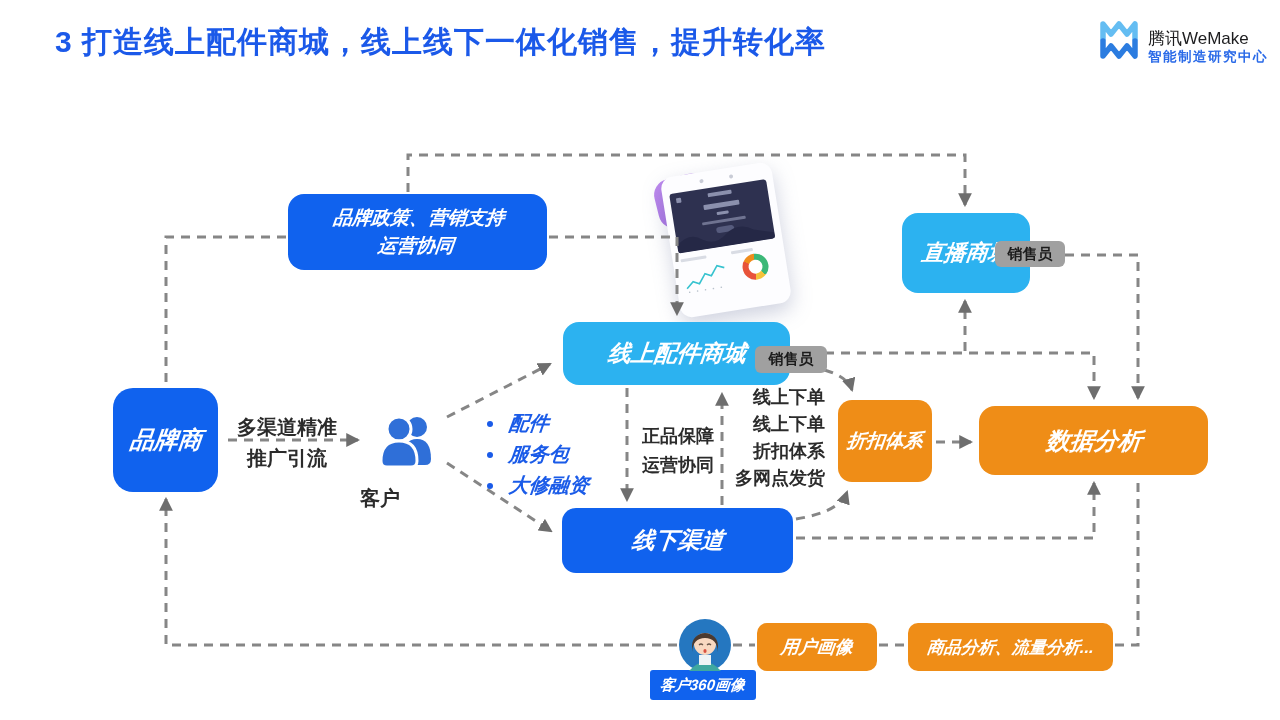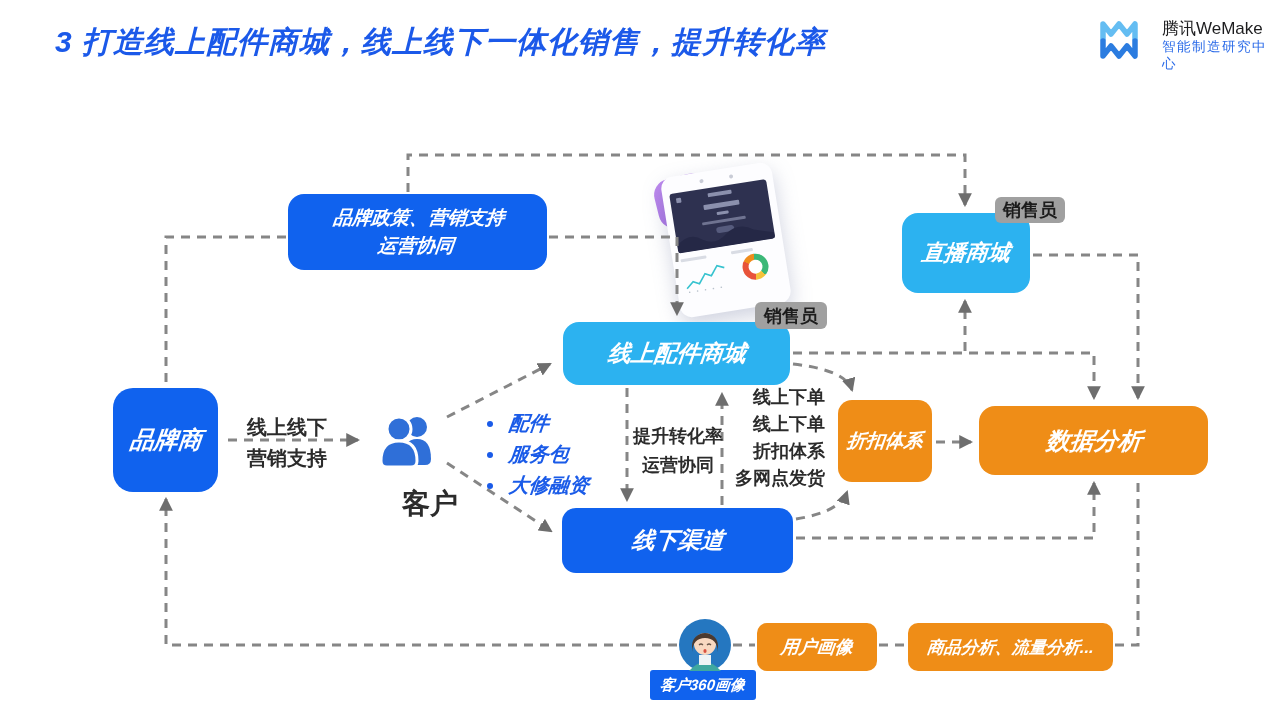--- a/index.html
+++ b/index.html
@@ -3,27 +3,27 @@
 <meta charset="utf-8">
 <style>
   html,body{margin:0;padding:0;background:#fff;}
   .slide{position:relative;width:1280px;height:720px;background:#ffffff;overflow:hidden;
          font-family:"Liberation Sans","DejaVu Sans",sans-serif;}
   .abs{position:absolute;}
   .it{font-style:italic;display:inline-block;transform:skewX(-6deg);}
 
   
   .title{left:55px;top:22px;width:950px;font-size:30px;font-weight:bold;color:#1b59e9;
-         font-style:italic;letter-spacing:1px;z-index:5;}
-
-  
-  .logo{left:1098px;top:18px;display:flex;align-items:flex-start;gap:22px;z-index:5;}
+         letter-spacing:1px;z-index:5;}
+
+  
+  .logo{left:1098px;top:18px;display:flex;align-items:flex-end;gap:8px;z-index:5;}
   .logo-texts{display:flex;flex-direction:column;line-height:1.25;}
   .logo-brand{font-size:17px;color:#1d1d1f;font-weight:500;}
-  .logo-sub{font-size:13.5px;color:#2a6ae8;letter-spacing:1.5px;}
+  .logo-sub{font-size:13.5px;color:#2a6ae8;letter-spacing:1.5px;font-weight:bold;}
 
   
   svg.connectors{position:absolute;left:0;top:0;z-index:2;}
 
   
   .node{position:absolute;display:flex;align-items:center;justify-content:center;
         color:#fff;font-weight:bold;text-align:center;z-index:3;}
   .blue{background:#1062ee;}
   .lblue{background:#2cb2f0;}
   .orange{background:#ef8d17;}
@@ -32,29 +32,29 @@
   .brand-policy{left:288px;top:194px;width:259px;height:76px;border-radius:16px;font-size:19px;line-height:1.45;}
   .online-mall{left:563px;top:322px;width:227px;height:63px;border-radius:16px;font-size:23px;}
   .live-mall{left:902px;top:213px;width:128px;height:80px;border-radius:16px;font-size:22px;}
   .offline-channel{left:562px;top:508px;width:231px;height:65px;border-radius:14px;font-size:23px;}
   .discount{left:838px;top:400px;width:94px;height:82px;border-radius:14px;font-size:19px;}
   .data-analysis{left:979px;top:406px;width:229px;height:69px;border-radius:16px;font-size:24px;}
   .user-profile{left:757px;top:623px;width:120px;height:48px;border-radius:10px;font-size:18px;}
   .product-analysis{left:908px;top:623px;width:205px;height:48px;border-radius:10px;font-size:17px;}
   .customer360{left:650px;top:670px;width:106px;height:30px;border-radius:3px;font-size:15px;}
 
-  .badge{position:absolute;background:#a0a0a0;color:#1c1c1c;font-weight:bold;font-size:18px;
-         display:flex;align-items:center;justify-content:center;border-radius:6px;z-index:4;}
+  .badge{position:absolute;background:#a0a0a0;color:#1c1c1c;font-weight:bold;font-size:15px;
+         display:flex;align-items:center;justify-content:center;border-radius:6px;z-index:4;margin-top:44px;}
   .badge1{left:755px;top:302px;width:72px;height:27px;}
   .badge2{left:995px;top:197px;width:70px;height:26px;}
 
   
   .txt{position:absolute;color:#2b2b2b;font-weight:bold;z-index:3;}
   .promo{left:212px;top:412px;width:150px;font-size:20px;text-align:center;line-height:1.55;}
-  .customer-label{left:388px;top:485px;width:70px;font-size:28px;text-align:right;}
+  .customer-label{left:360px;top:485px;width:70px;font-size:20px;text-align:left;}
   .online-offline{left:630px;top:422px;width:96px;font-size:18px;text-align:center;line-height:1.6;}
   .benefits{left:735px;top:384px;font-size:18px;line-height:27px;text-align:right;}
   .offerings{left:487px;top:408px;z-index:3;position:absolute;}
   .offer-item{display:flex;align-items:center;gap:16px;height:31px;color:#1a5be8;font-size:20px;font-weight:bold;}
   .offer-dot{width:6px;height:6px;border-radius:50%;background:#1a5be8;flex:0 0 auto;}
 
   
   .people{left:375px;top:413px;width:66px;height:56px;z-index:3;}
 
   
@@ -233,43 +233,43 @@
       <rect x="20" y="36" width="12" height="10" fill="#eef4f6"></rect>
       <circle cx="26" cy="25" r="11" fill="#f8d8c0"></circle>
       <path d="M13 27 A13 13 0 1 1 39 27 L39 33 Q38 19 26 19 Q14 19 13 33 Z" fill="#4b3a30"></path>
       <path d="M20 26 q2 -2 4 0" stroke="#6a5648" stroke-width="1.2" fill="none"></path>
       <path d="M28 26 q2 -2 4 0" stroke="#6a5648" stroke-width="1.2" fill="none"></path>
       <ellipse cx="26" cy="32" rx="1.6" ry="2" fill="#d9503f"></ellipse>
     </svg>
   </div>
 
   <div class="txt promo">
-    <span>线上线下</span><br>
-    <span>营销支持</span>
+    <span>多渠道精准</span><br>
+    <span>推广引流</span>
   </div>
 
   <div class="txt customer-label">客户</div>
 
   <div class="offerings">
     <div class="offer-item">
       <span class="offer-dot"></span>
       <span class="it">配件</span>
     </div>
     <div class="offer-item">
       <span class="offer-dot"></span>
       <span class="it">服务包</span>
     </div>
     <div class="offer-item">
       <span class="offer-dot"></span>
       <span class="it">大修融资</span>
     </div>
   </div>
 
   <div class="txt online-offline">
-    <span>提升转化率</span><br>
+    <span>正品保障</span><br>
     <span>运营协同</span>
   </div>
 
   <div class="txt benefits">
     <span>线上下单</span><br>
     <span>线上下单</span><br>
     <span>折扣体系</span><br>
     <span>多网点发货</span>
   </div>
 

